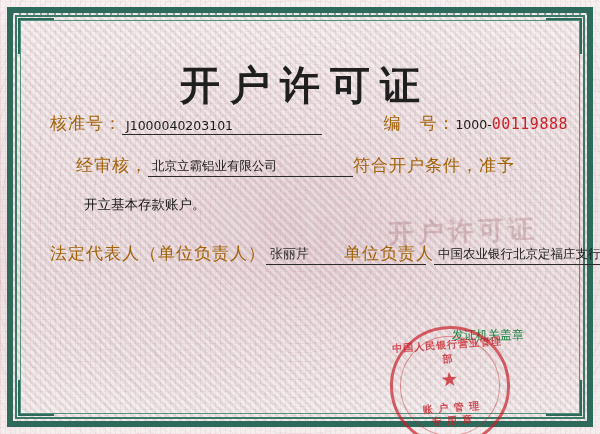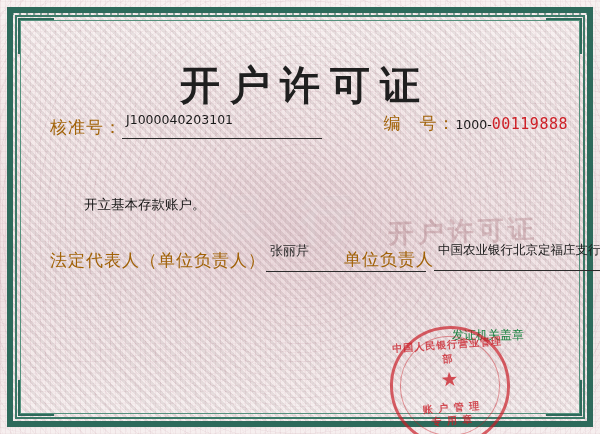--- a/index.html
+++ b/index.html
@@ -144,21 +144,21 @@
   }
   .label {
     font-size: 17px;
     color: #a16207;
     letter-spacing: 1px;
   }
   .underline-field {
     display: inline-block;
     border-bottom: 1px solid #2b2b2b;
     text-align: left;
-    padding: 0 4px 11px 4px;
+    padding: 0 4px 1px 4px;
     vertical-align: bottom;
     box-sizing: border-box;
   }
   .typed {
     font-family: "DejaVu Sans", sans-serif;
     font-size: 12.5px;
     color: #1a1a1a;
   }
   .handwrite {
     font-family: "DejaVu Serif", serif;
@@ -294,20 +294,23 @@
     <div class="doc-title">开户许可证</div>
 
     <div class="row r-approval">
       <span class="label">核准号：</span><span class="underline-field typed">J1000040203101</span>
     </div>
 
     <div class="row r-serial">
       <span class="label">编　号：</span><span class="typed">1000-</span><span class="serial-red">00119888</span>
     </div>
 
+    <div class="row r-body1">
+      <span class="label">经审核，</span><span class="underline-field typed">北京立霸铝业有限公司</span><span class="label">符合开户条件，准予</span>
+    </div>
 
     <div class="row r-body2">开立基本存款账户。</div>
 
     <div class="row r-legal">
       <span class="label">法定代表人（单位负责人）</span><span class="underline-field rep handwrite">张丽芹</span>
     </div>
 
     <div class="row r-bank">
       <span class="label">单位负责人</span><span class="underline-field bank typed">中国农业银行北京定福庄支行</span>
     </div>

